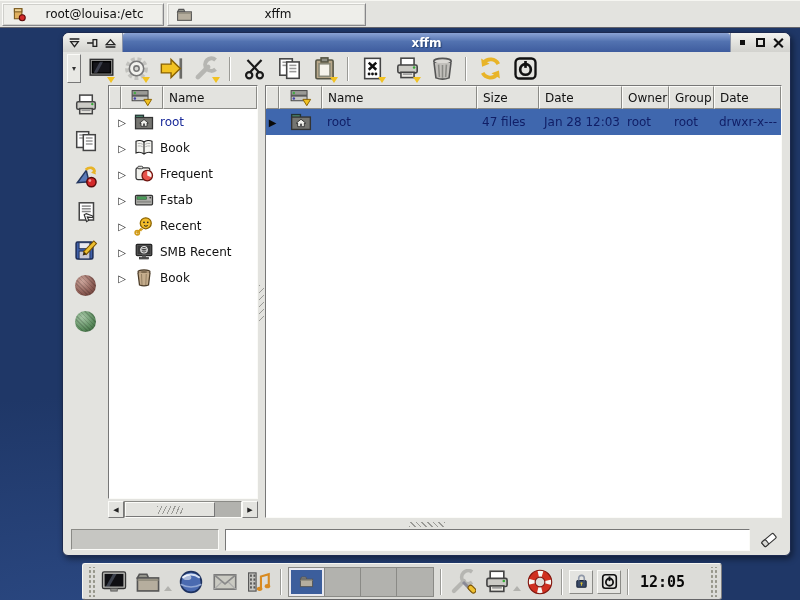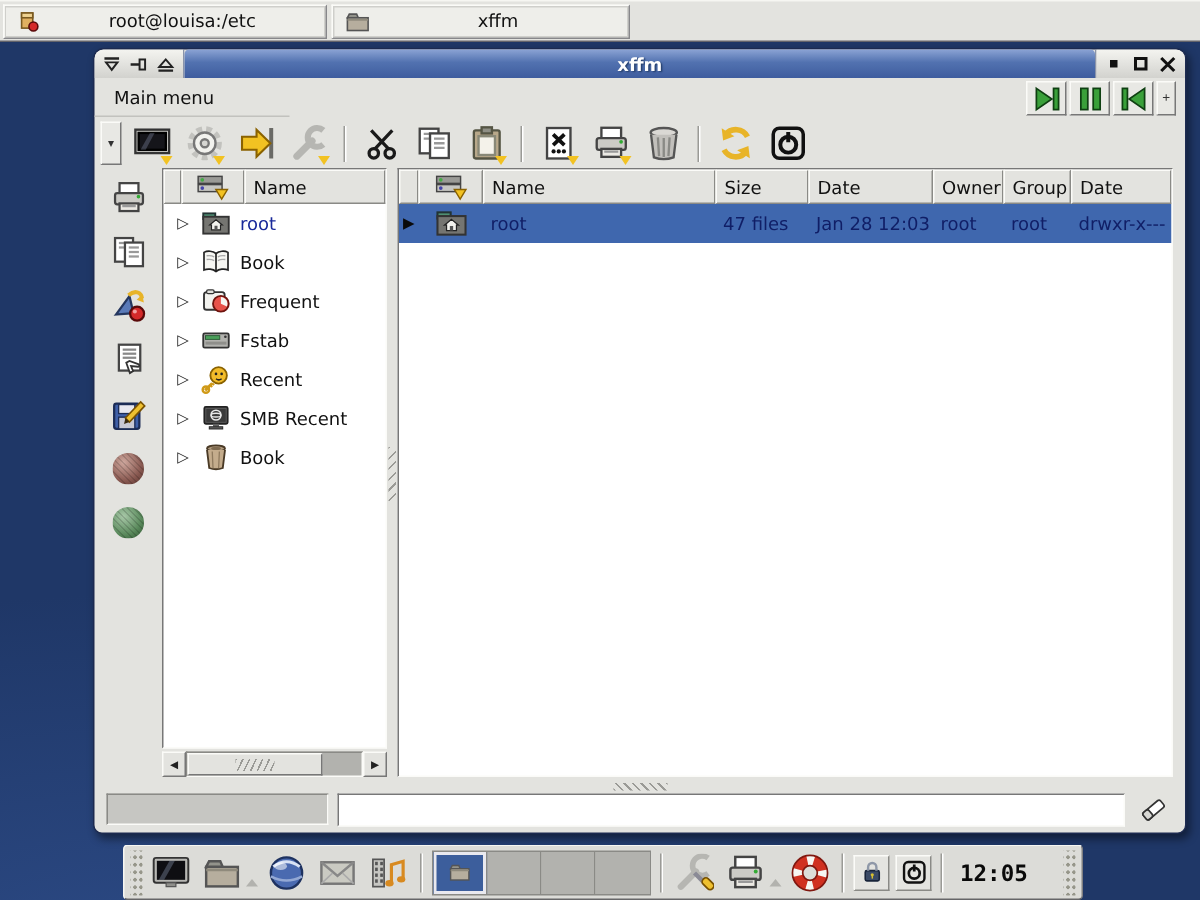--- a/index.html
+++ b/index.html
@@ -7,21 +7,21 @@
 #screen{position:relative;width:800px;height:600px;overflow:hidden;background:#1f3767;
   font-family:"DejaVu Sans","Liberation Sans",sans-serif;font-size:12px;color:#111;}
 #desktop-shade{position:absolute;inset:0;background:radial-gradient(900px 420px at 12% 108%,#2c4a85 0%,rgba(31,55,103,0) 60%);}
 
 
 #taskbar{position:absolute;left:0;top:0;width:800px;height:28px;background:#e3e3df;
   border-bottom:1px solid #63636a;border-top:1px solid #f6f6f2;display:flex;align-items:center;padding:0 2px;gap:3px;}
 .taskbtn{height:23px;display:flex;align-items:center;gap:6px;padding:0 8px;background:#eeeeea;
   border:1px solid;border-color:#fbfbf8 #87878a #87878a #fbfbf8;box-shadow:0 0 0 1px #cfcfcb inset;cursor:default;}
 .taskbtn .lbl{flex:1;text-align:center;white-space:nowrap;overflow:hidden;}
-.taskbtn.t1{width:216px;}
+.taskbtn.t1{width:162px;}
 .taskbtn.t2{width:199px;}
 
 
 #window{position:absolute;left:62px;top:32px;width:729px;height:524px;background:#e3e3df;
   border:1px solid #1c2a50;border-radius:7px 7px 6px 6px;box-shadow:2px 3px 6px rgba(0,0,0,.45);
   display:flex;flex-direction:column;}
 .titlebar{height:19px;flex:none;display:flex;}
 .tb-cap{background:linear-gradient(#f4f4f0,#d2d2ce);display:flex;align-items:center;gap:1px;padding:0 3px;}
 .tb-cap.left{border-radius:6px 0 0 0;border-right:1px solid #8a94aa;}
 .tb-cap.right{border-radius:0 6px 0 0;border-left:1px solid #8a94aa;}
@@ -404,43 +404,20 @@
             <span class="sq-max"></span>
           </span>
         <span class="tbtn">
             <svg width="13" height="12" viewBox="0 0 12 11">
               <use href="#s-close"></use>
             </svg>
           </span>
       </div>
     </div>
 
-    <div class="menurow">
-      <div class="menubar">
-        <span>Main menu</span>
-      </div>
-      <div class="navbtns">
-        <button class="navbtn">
-            <svg width="22" height="18" viewBox="0 0 16 14">
-              <use href="#s-ff"></use>
-            </svg>
-          </button>
-        <button class="navbtn">
-            <svg width="22" height="18" viewBox="0 0 16 14">
-              <use href="#s-pausei"></use>
-            </svg>
-          </button>
-        <button class="navbtn">
-            <svg width="22" height="18" viewBox="0 0 16 14">
-              <use href="#s-rw"></use>
-            </svg>
-          </button>
-        <button class="navbtn slim">+</button>
-      </div>
-    </div>
 
     <div class="toolbar">
       <div class="tool-handle">▾</div>
       <button class="toolbtn">
           <svg width="25" height="25" viewBox="0 0 16 16">
             <use href="#s-screen"></use>
           </svg>
           <span class="yarr"></span>
         </button>
       <button class="toolbtn">

